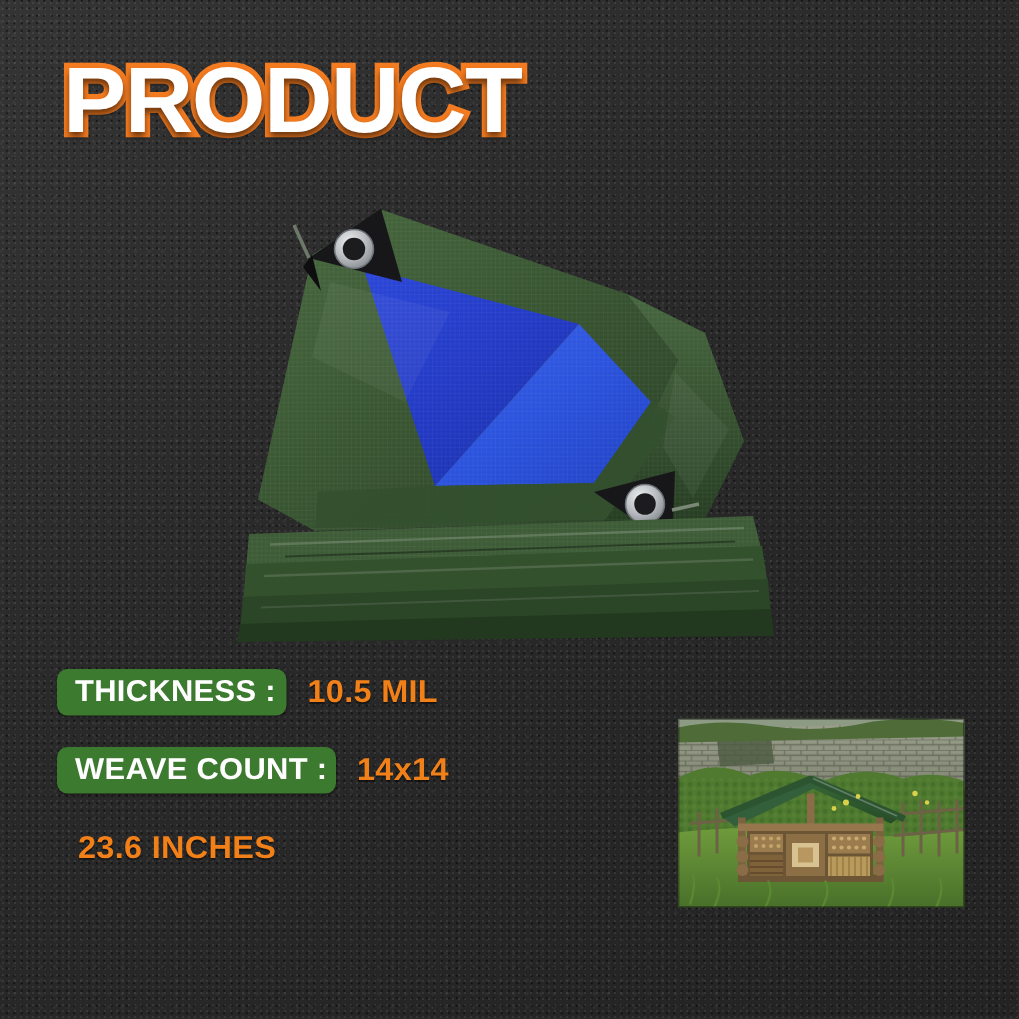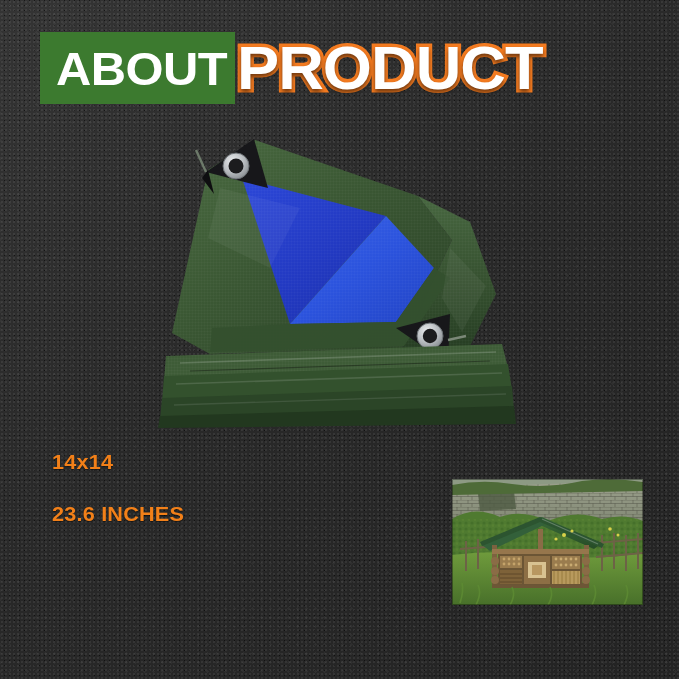--- a/index.html
+++ b/index.html
@@ -82,23 +82,20 @@
     overflow:hidden;background:#30402a;
   }
   #inset-photo svg{display:block;width:100%;height:100%;}
 </style>
 </head>
 <body>
 
 <div id="poster">
 
   <div id="title-bar">
-    <div class="title-green">
-      <span class="t">ABOUT</span>
-    </div>
     <div class="title-orange">
       <span class="t">PRODUCT</span>
     </div>
   </div>
 
   <div id="tarp-wrap">
     <svg viewBox="0 0 390 310" xmlns="http://www.w3.org/2000/svg">
       <defs>
         <linearGradient id="gGreen" x1="0" y1="0" x2="1" y2="1">
           <stop offset="0%" stop-color="#4a6b41"></stop>
@@ -176,22 +173,31 @@
         <path d="M40 253 L340 243" stroke="rgba(0,0,0,.35)" stroke-width="1.2" fill="none"></path>
       </g>
 
       <path d="M70 70 L150 90 L120 150 L58 120 Z" fill="rgba(255,255,255,0.05)"></path>
       <path d="M300 130 L336 168 L312 214 L292 180 Z" fill="rgba(255,255,255,0.05)"></path>
     </svg>
   </div>
 
   <div id="spec-list">
 
-
     <div class="spec-row">
+      <div class="spec-pill">
+        <span class="lbl">THICKNESS :</span>
+      </div>
+      <span class="spec-val">10.5 MIL</span>
+    </div>
+
+    <div class="spec-row">
+      <div class="spec-pill">
+        <span class="lbl">WEAVE COUNT :</span>
+      </div>
       <span class="spec-val">14x14</span>
     </div>
 
     <div class="spec-row">
       <span class="spec-val">23.6 INCHES</span>
     </div>
 
 
   </div>
 

